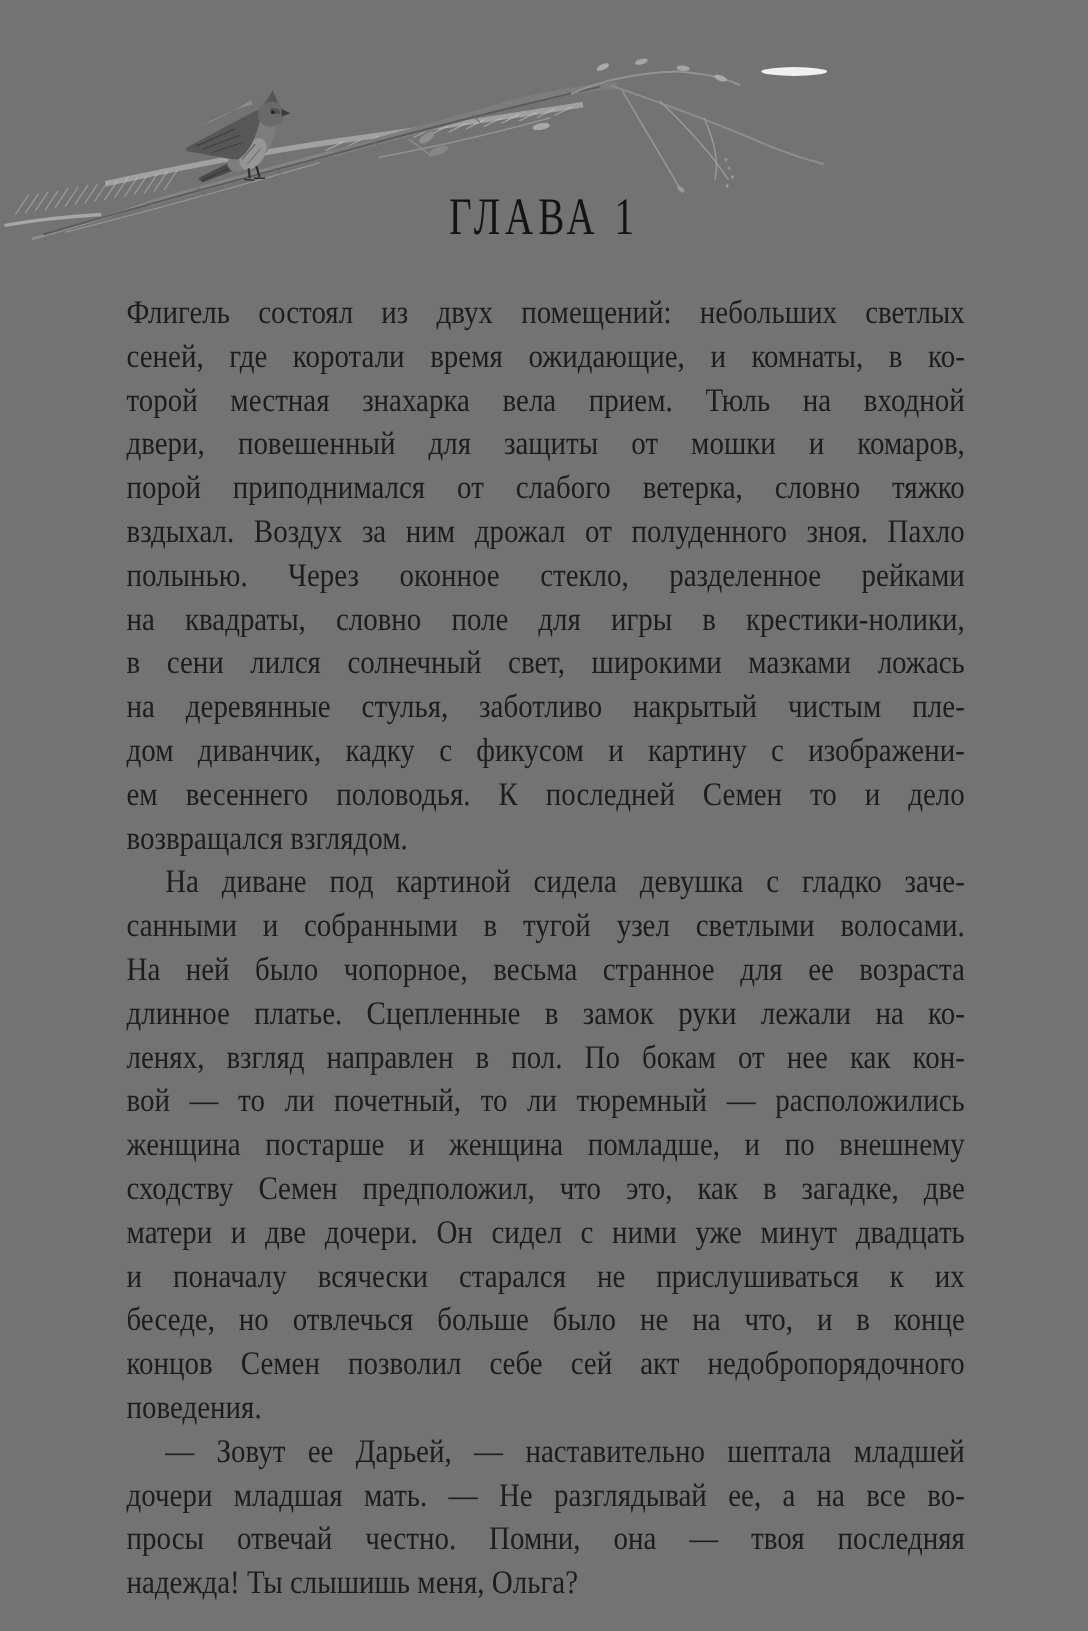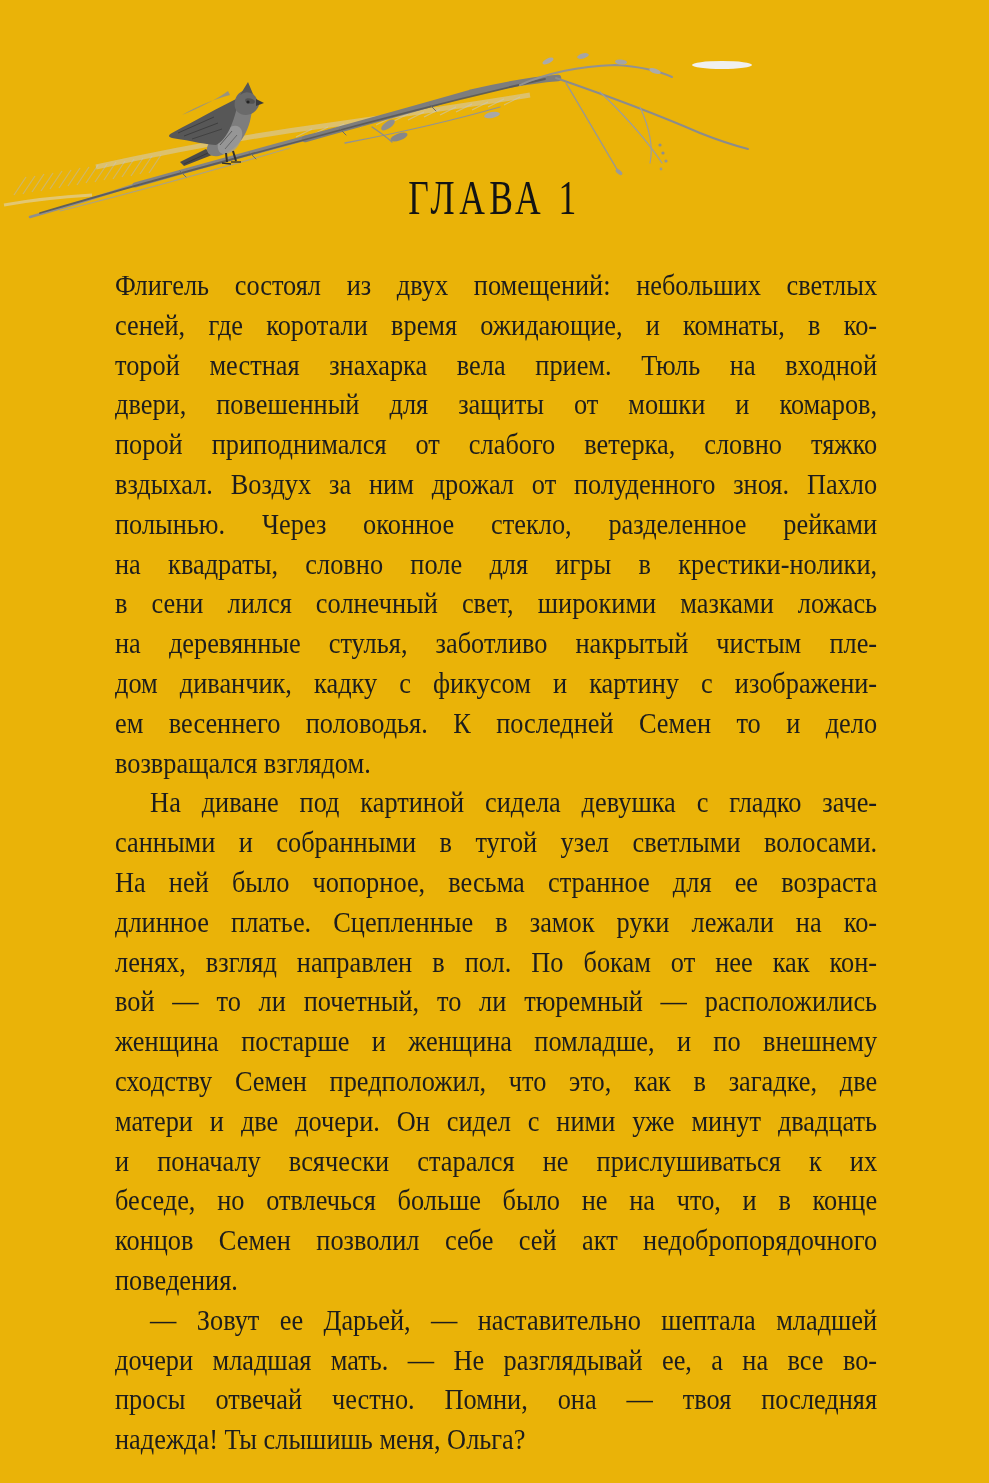--- a/index.html
+++ b/index.html
@@ -1,19 +1,19 @@
 <!DOCTYPE html>
 <html><head>
 <meta charset="utf-8">
 <style>
   html,body{margin:0;padding:0;background:#ffffff;}
   .page{
     position:relative;
     width:989px;height:1483px;
-    background:#eab308;
+    background:#737373;
     overflow:hidden;
     font-family:"Liberation Serif","DejaVu Serif",serif;
     color:#1d1d1d;
   }
   .illustration{
     position:absolute;left:0;top:45px;
     width:760px;height:200px;
   }
   .chapter-title{
     position:absolute;left:0;top:174px;width:989px;margin:0;

